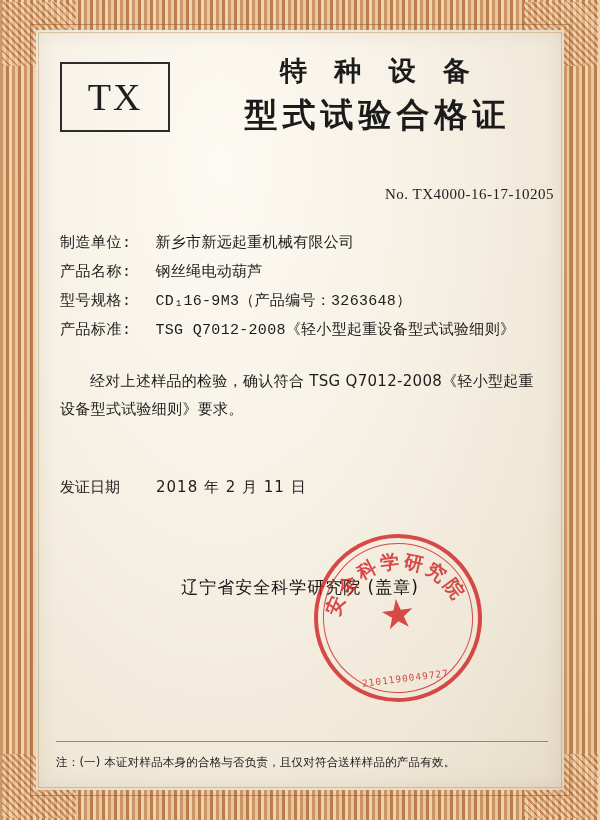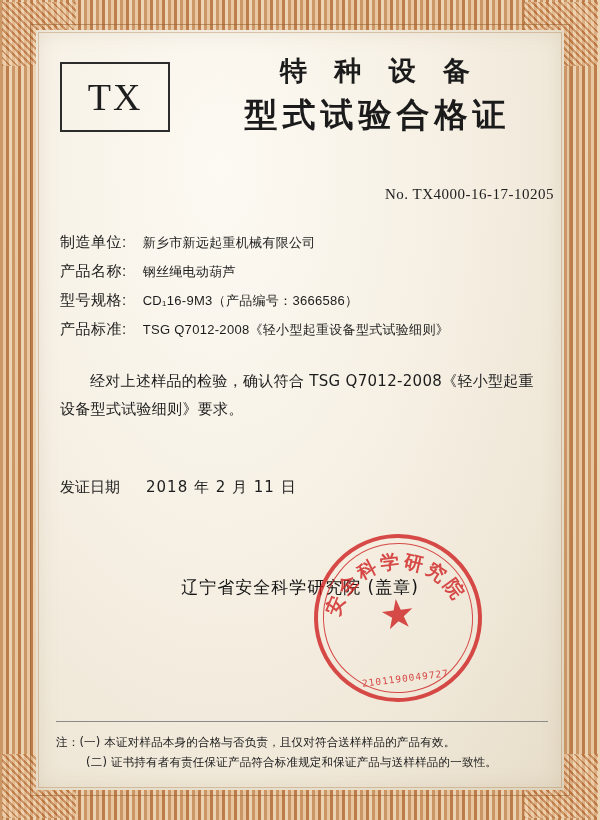--- a/index.html
+++ b/index.html
@@ -143,30 +143,30 @@
     top: 195px;
   }
   .field-row {
     display: flex;
     align-items: baseline;
     margin-bottom: 10px;
     font-size: 15.5px;
     color: #1c1c1c;
   }
   .field-label {
-    font-family: Liberation Sans, sans-serif;
+    font-family: Liberation Mono, monospace;
     font-size: 15px;
     letter-spacing: 0.5px;
     white-space: nowrap;
     flex: 0 0 auto;
   }
   .field-value {
-    font-family: Liberation Sans, sans-serif;
-    font-size: 13px;
-    margin-left: 16px;
+    font-family: Liberation Mono, monospace;
+    font-size: 15px;
+    margin-left: 24px;
     letter-spacing: 0.3px;
   }
 
   .body-para {
     position: absolute;
     left: 14px;
     right: 12px;
     top: 330px;
     font-family: "DejaVu Sans", sans-serif;
     font-size: 15px;
@@ -180,21 +180,21 @@
     position: absolute;
     left: 14px;
     top: 440px;
     display: flex;
     align-items: flex-end;
     font-family: "DejaVu Sans", sans-serif;
     font-size: 15px;
     color: #1c1c1c;
   }
   .issue-date {
-    margin-left: 26px;
+    margin-left: 36px;
     letter-spacing: 1px;
   }
 
   .issuer-row {
     position: absolute;
     left: 0; right: 0;
     top: 538px;
     text-align: center;
     font-family: "DejaVu Sans", sans-serif;
     font-size: 17px;
@@ -314,21 +314,21 @@
       <div class="field-row">
         <span class="field-label">制造单位:</span>
         <span class="field-value">新乡市新远起重机械有限公司</span>
       </div>
       <div class="field-row">
         <span class="field-label">产品名称:</span>
         <span class="field-value">钢丝绳电动葫芦</span>
       </div>
       <div class="field-row">
         <span class="field-label">型号规格:</span>
-        <span class="field-value">CD₁16-9M3（产品编号：3666586）</span>
+        <span class="field-value">CD₁16-9M3（产品编号：3263648）</span>
       </div>
       <div class="field-row">
         <span class="field-label">产品标准:</span>
         <span class="field-value">TSG Q7012-2008《轻小型起重设备型式试验细则》</span>
       </div>
     </div>
 
     <div class="body-para">经对上述样品的检验，确认符合 TSG Q7012-2008《轻小型起重设备型式试验细则》要求。</div>
 
     <div class="issue-row">
@@ -353,19 +353,16 @@
       </div>
       <div class="star">★</div>
       <div class="bottom-num">2101190049727</div>
     </div>
 
     <div class="notes">
       <div class="notes-divider"></div>
       <div class="note-line">
         <span class="note-hang">注：(一) 本证对样品本身的合格与否负责，且仅对符合送样样品的产品有效。</span>
       </div>
-      <div class="note-line" style="padding-left:30px;">
-        <span class="note-hang">(二) 证书持有者有责任保证产品符合标准规定和保证产品与送样样品的一致性。</span>
-      </div>
     </div>
 
   </div>
 </div>
 
 </body></html>

